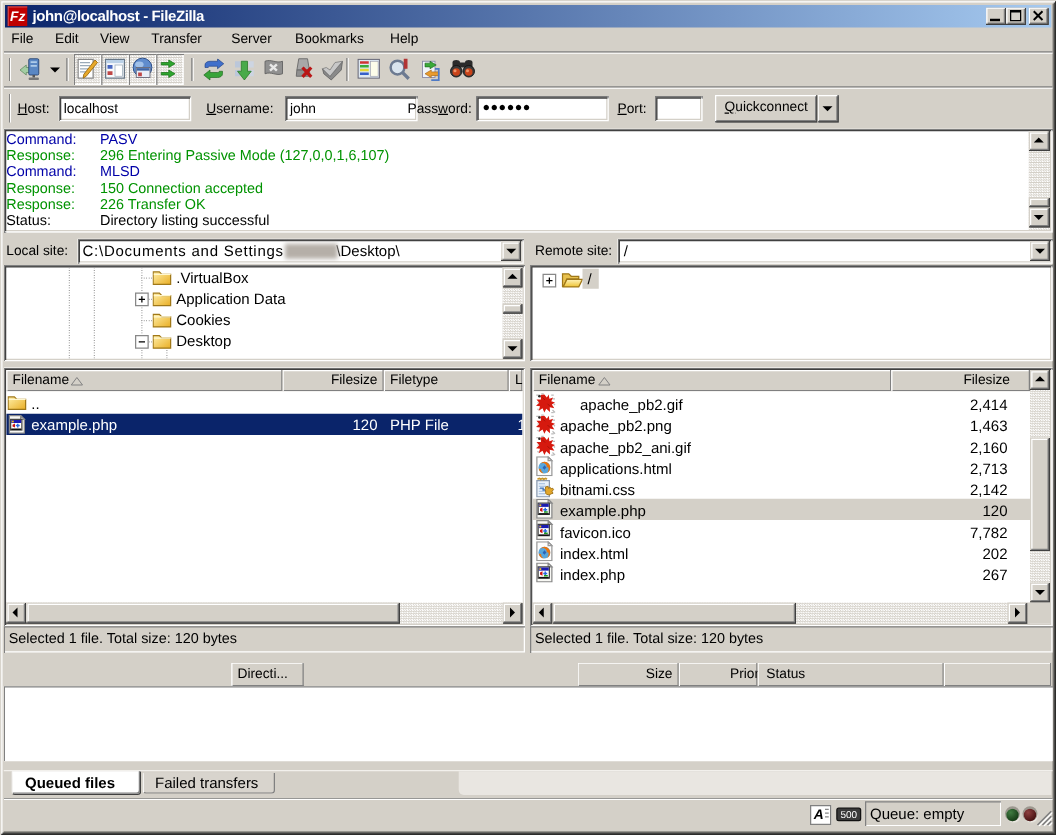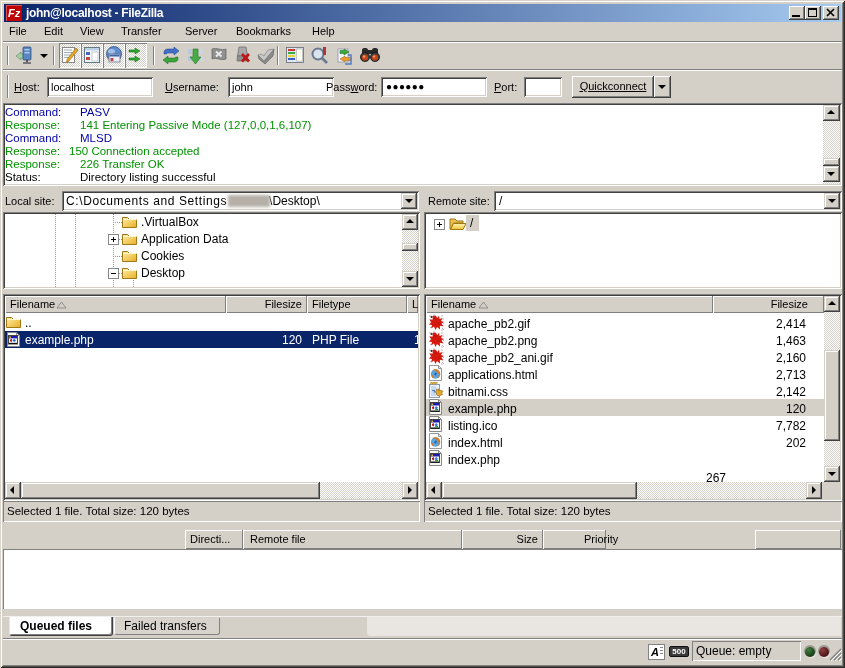--- a/index.html
+++ b/index.html
@@ -216,36 +216,36 @@
   <div class="abs sunken" style="left:225px;top:6px;width:106px;height:20px;">
       <div class="abs" style="left:4px;top:4px;">john</div>
     </div>
   <div class="abs" style="left:323px;top:10px;">Pass<u>w</u>ord:</div>
   <div class="abs sunken" style="left:378px;top:6px;width:106px;height:20px;">
       <div class="abs" style="left:5px;top:4px;font-size:10px;letter-spacing:0.4px;">●●●●●●</div>
     </div>
   <div class="abs" style="left:491px;top:10px;"><u>P</u>ort:</div>
   <div class="abs sunken" style="left:521px;top:6px;width:38px;height:20px;"></div>
   <div class="abs raisedthin" style="left:569px;top:5px;width:82px;height:22px;text-align:center;">
-      <div style="margin-top:4px;text-decoration:underline;"><u>Q</u>uickconnect</div>
+      <div style="margin-top:4px;"><u>Q</u>uickconnect</div>
     </div>
   <div class="abs raisedthin" style="left:651px;top:5px;width:17px;height:22px;">
       <div class="abs tri tdown" style="left:4px;top:9px;"></div>
     </div>
 </div>
 
 <div id="log" class="abs sunken" style="left:3px;top:103px;width:839px;height:83px;">
   <div class="abs" style="left:2px;top:3px;line-height:13px;color:#0000a8;">Command:</div>
     <div class="abs" style="left:77px;top:3px;line-height:13px;color:#0000a8;">PASV</div>
   <div class="abs" style="left:2px;top:16px;line-height:13px;color:#009300;">Response:</div>
-    <div class="abs" style="left:77px;top:16px;line-height:13px;color:#009300;">141 Entering Passive Mode (127,0,0,1,6,107)</div>
+    <div class="abs" style="left:77px;top:16px;line-height:13px;color:#009300;">296 Entering Passive Mode (127,0,0,1,6,107)</div>
   <div class="abs" style="left:2px;top:29px;line-height:13px;color:#0000a8;">Command:</div>
     <div class="abs" style="left:77px;top:29px;line-height:13px;color:#0000a8;">MLSD</div>
   <div class="abs" style="left:2px;top:42px;line-height:13px;color:#009300;">Response:</div>
-    <div class="abs" style="left:66px;top:42px;line-height:13px;color:#009300;">150 Connection accepted</div>
+    <div class="abs" style="left:77px;top:42px;line-height:13px;color:#009300;">150 Connection accepted</div>
   <div class="abs" style="left:2px;top:55px;line-height:13px;color:#009300;">Response:</div>
     <div class="abs" style="left:77px;top:55px;line-height:13px;color:#009300;">226 Transfer OK</div>
   <div class="abs" style="left:2px;top:68px;line-height:13px;">Status:</div>
     <div class="abs" style="left:77px;top:68px;line-height:13px;">Directory listing successful</div>
 
   <div class="abs check" style="left:820px;top:2px;width:17px;height:79px;"></div>
   <div class="abs sbtn" style="left:820px;top:2px;width:17px;height:16px;">
       <div class="abs tri tup" style="left:4px;top:5px;"></div>
     </div>
   <div class="abs thumb" style="left:820px;top:55px;width:17px;height:8px;"></div>
@@ -454,21 +454,21 @@
 
     <div class="abs" style="left:0px;top:103px;width:398px;height:17px;background:#d4d0c8;"></div>
     <div class="abs" style="left:2px;top:18px;">
         <svg width="17" height="17">
           <path d="M1 2 L4 2 M5 1 L7 1 M13 2 L15 2 M14 5 L16 5 M2 8 L3 8 M14 14 L16 16 M13 16 L15 16 M2 13 L3 14 M15 9 L16 10" stroke="#bbb" stroke-width="1"></path>
           <path d="M7.5 1.5 L9.5 4 L11 1.5 L11.5 5 L14.5 4 L13 7 L16 8 L13.5 9.5 L15.5 12.5 L11.8 11.8 L12 15.5 L9 13 L7.5 16 L6 12.5 L3 14.5 L4 11 L0.8 10.5 L3.4 8.2 L1.2 5.5 L4.8 5.6 L4.4 2 Z" fill="#d6190e"></path>
           <path d="M6 4 L8 6 M10 9 L12 11" stroke="#a81208" stroke-width="0.8"></path>
           <circle cx="3.5" cy="3" r="1" fill="#2a2a2a"></circle>
         </svg>
       </div>
-    <div class="abs t12" style="left:22px;top:21px;">apache_pb2.gif</div>
+    <div class="abs t12" style="left:38px;top:21px;">apache_pb2.gif</div>
     <div class="abs t12" style="left:280px;top:21px;width:100px;text-align:right;">2,414</div>
     <div class="abs" style="left:2px;top:35px;">
         <svg width="17" height="17">
           <path d="M1 2 L4 2 M5 1 L7 1 M13 2 L15 2 M14 5 L16 5 M2 8 L3 8 M14 14 L16 16 M13 16 L15 16 M2 13 L3 14 M15 9 L16 10" stroke="#bbb" stroke-width="1"></path>
           <path d="M7.5 1.5 L9.5 4 L11 1.5 L11.5 5 L14.5 4 L13 7 L16 8 L13.5 9.5 L15.5 12.5 L11.8 11.8 L12 15.5 L9 13 L7.5 16 L6 12.5 L3 14.5 L4 11 L0.8 10.5 L3.4 8.2 L1.2 5.5 L4.8 5.6 L4.4 2 Z" fill="#d6190e"></path>
           <path d="M6 4 L8 6 M10 9 L12 11" stroke="#a81208" stroke-width="0.8"></path>
           <circle cx="3.5" cy="3" r="1" fill="#2a2a2a"></circle>
         </svg>
       </div>
     <div class="abs t12" style="left:22px;top:38px;">apache_pb2.png</div>
@@ -527,21 +527,21 @@
           <path d="M10.5 0.5 L10.5 3.5 L13.5 3.5 Z" fill="#eee" stroke="#888"></path>
           <rect x="2.5" y="3.5" width="9" height="9" fill="#fff" stroke="#444"></rect>
           <rect x="3" y="4" width="8" height="2.5" fill="#1b1bb0"></rect>
           <rect x="3.5" y="4.5" width="1.5" height="1.5" fill="#e8c020"></rect>
           <rect x="3" y="11.5" width="8" height="1.2" fill="#111"></rect>
           <path d="M4 8 L6 7 L6 10.5 L4 9.5 Z" fill="#cc1414"></path>
           <path d="M7.6 7.2 L8.8 7.2 L8.8 8.2 L9.8 8.2 L9.8 9.4 L8.8 9.4 L8.8 10.4 L7.6 10.4 L7.6 9.4 L6.6 9.4 L6.6 8.2 L7.6 8.2 Z" fill="#2a6ae0"></path>
           <rect x="7.2" y="10" width="3" height="1.2" fill="#1e9a1e"></rect>
         </svg>
       </div>
-    <div class="abs t12" style="left:22px;top:123px;">listing.ico</div>
+    <div class="abs t12" style="left:22px;top:123px;">favicon.ico</div>
     <div class="abs t12" style="left:280px;top:123px;width:100px;text-align:right;">7,782</div>
     <div class="abs" style="left:2px;top:137px;">
         <svg width="16" height="16">
           <path d="M1.5 0.5 L10.5 0.5 L13.5 3.5 L13.5 15.5 L1.5 15.5 Z" fill="#fdfdfd" stroke="#999"></path>
           <path d="M10.5 0.5 L10.5 3.5 L13.5 3.5 Z" fill="#eee" stroke="#999"></path>
           <circle cx="7.5" cy="9" r="4.7" fill="#58a6dd"></circle>
           <path d="M7.5 4.3 C9.5 4.3 11.6 5.8 12.1 8 C12.6 10.5 11.3 12.6 9.5 13.5 C11 11.8 11.3 9.6 10.3 8.3 C10 9 9.3 9.2 9.3 9.2 C9.8 7.7 9 6.2 7.6 5.7 C6.5 5.3 5.6 5.5 4.6 6.2 C5.3 4.9 6.4 4.3 7.5 4.3 Z" fill="#e8740f"></path>
           <path d="M3 9.8 C3.3 12 5 13.6 7 13.8 C5.6 12.9 4.8 11.7 4.9 10.4 Z" fill="#e8740f"></path>
           <path d="M7.5 7.2 L9 8.8 L7.8 10.8 L6 9.3 Z" fill="#2a65b8"></path>
         </svg>
@@ -555,21 +555,21 @@
           <rect x="2.5" y="3.5" width="9" height="9" fill="#fff" stroke="#444"></rect>
           <rect x="3" y="4" width="8" height="2.5" fill="#1b1bb0"></rect>
           <rect x="3.5" y="4.5" width="1.5" height="1.5" fill="#e8c020"></rect>
           <rect x="3" y="11.5" width="8" height="1.2" fill="#111"></rect>
           <path d="M4 8 L6 7 L6 10.5 L4 9.5 Z" fill="#cc1414"></path>
           <path d="M7.6 7.2 L8.8 7.2 L8.8 8.2 L9.8 8.2 L9.8 9.4 L8.8 9.4 L8.8 10.4 L7.6 10.4 L7.6 9.4 L6.6 9.4 L6.6 8.2 L7.6 8.2 Z" fill="#2a6ae0"></path>
           <rect x="7.2" y="10" width="3" height="1.2" fill="#1e9a1e"></rect>
         </svg>
       </div>
     <div class="abs t12" style="left:22px;top:157px;">index.php</div>
-    <div class="abs t12" style="left:280px;top:175px;width:100px;">267</div>
+    <div class="abs t12" style="left:280px;top:157px;width:100px;text-align:right;">267</div>
   </div>
 
   <div class="abs check" style="left:400px;top:2px;width:16px;height:186px;"></div>
   <div class="abs sbtn" style="left:400px;top:2px;width:16px;height:16px;">
       <div class="abs tri tup" style="left:4px;top:5px;"></div>
     </div>
   <div class="abs thumb" style="left:400px;top:56px;width:16px;height:91px;"></div>
   <div class="abs sbtn" style="left:400px;top:172px;width:16px;height:16px;">
       <div class="abs tri tdown" style="left:4px;top:6px;"></div>
     </div>
@@ -589,28 +589,28 @@
     <div class="abs" style="left:4px;top:4px;font-size:11.5px;">Selected 1 file. Total size: 120 bytes</div>
   </div>
 <div class="abs sunken1" style="left:424px;top:501px;width:418px;height:21px;background:#d4d0c8;">
     <div class="abs" style="left:4px;top:4px;font-size:11.5px;">Selected 1 file. Total size: 120 bytes</div>
   </div>
 
 <div id="queue" class="abs" style="left:3px;top:528px;width:839px;height:85px;">
   <div class="abs hdr" style="left:182px;top:2px;width:58px;height:19px;">
       <div class="abs" style="left:5px;top:3px;">Directi...</div>
     </div>
-  <div class="abs hdr" style="left:240px;top:2px;width:219px;height:19px;">
-      <div class="abs" style="left:7px;top:3px;">Remote file</div>
-    </div>
   <div class="abs hdr" style="left:459px;top:2px;width:81px;height:19px;">
       <div class="abs" style="right:5px;top:3px;">Size</div>
     </div>
   <div class="abs hdr" style="left:540px;top:2px;width:63px;height:19px;">
       <div class="abs" style="left:5px;top:3px;padding-left:36px;">Priority</div>
+    </div>
+  <div class="abs hdr" style="left:603px;top:2px;width:149px;height:19px;">
+      <div class="abs" style="left:7px;top:3px;">Status</div>
     </div>
   <div class="abs hdr" style="left:752px;top:2px;width:86px;height:19px;"></div>
   <div class="abs sunken1" style="left:0px;top:21px;width:839px;height:60px;background:#fff;"></div>
 </div>
 
 <div id="tabs" class="abs" style="left:3px;top:613px;width:839px;height:25px;">
   <div class="abs" style="left:0px;top:3px;width:839px;height:1px;background:#f2f0ec;"></div>
   <div class="abs" style="left:364px;top:4px;width:474px;height:19px;background:#e9e6e1;border-radius:0 0 0 4px;"></div>
   <div class="abs" style="left:111px;top:5px;width:106px;height:17px;background:#d8d4cd;border-left:1px solid #fff;border-right:1px solid #808080;border-bottom:1px solid #808080;border-radius:0 0 3px 3px;">
       <div class="abs t12" style="left:9px;top:1px;">Failed transfers</div>
@@ -623,21 +623,21 @@
 <div id="statusbar" class="abs" style="left:3px;top:638px;width:839px;height:26px;">
   <div class="abs hline" style="left:0px;top:0px;width:839px;"></div>
 
   <div class="abs" style="left:645px;top:6px;width:17px;height:16px;background:#fff;border:1px solid #808080;">
     <div class="abs" style="left:2px;top:1px;font-size:11px;font-weight:bold;font-style:italic;">A</div>
     <div class="abs" style="left:11px;top:2px;width:3px;height:1px;background:#888;"></div>
     <div class="abs" style="left:11px;top:5px;width:3px;height:1px;background:#888;"></div>
     <div class="abs" style="left:11px;top:8px;width:3px;height:1px;background:#888;"></div>
   </div>
 
-  <div class="abs" style="left:666px;top:8px;width:20px;height:11px;background:#3a3a3a;border-radius:2px;border:1px solid #111;color:#fff;font-size:8px;font-weight:bold;text-align:center;line-height:9px;letter-spacing:0;">500</div>
+  <div class="abs" style="left:666px;top:8px;width:20px;height:11px;background:#3a3a3a;border-radius:2px;border:1px solid #111;color:#fff;font-size:8px;font-weight:normal;text-align:center;line-height:9px;letter-spacing:0;">500</div>
 
   <div class="abs sunken1" style="left:689px;top:3px;width:109px;height:20px;background:#d4d0c8;">
       <div class="abs" style="left:4px;top:3px;font-size:12px;">Queue: empty</div>
     </div>
 
   <div class="abs" style="left:802px;top:9px;width:10px;height:10px;border-radius:50%;background:radial-gradient(circle at 35% 30%, #417c41, #143814 78%);box-shadow:0 -1px 0 1px #9c988f, 1px 1px 1px #efece6;"></div>
   <div class="abs" style="left:816px;top:9px;width:10px;height:10px;border-radius:50%;background:radial-gradient(circle at 35% 30%, #8f4040, #431010 78%);box-shadow:0 -1px 0 1px #9c988f, 1px 1px 1px #efece6;"></div>
 
   <svg class="abs" style="left:826px;top:10px;" width="13" height="13">
     <path d="M12 1 L1 12 M12 5 L5 12 M12 9 L9 12" stroke="#808080" stroke-width="1.4"></path>

